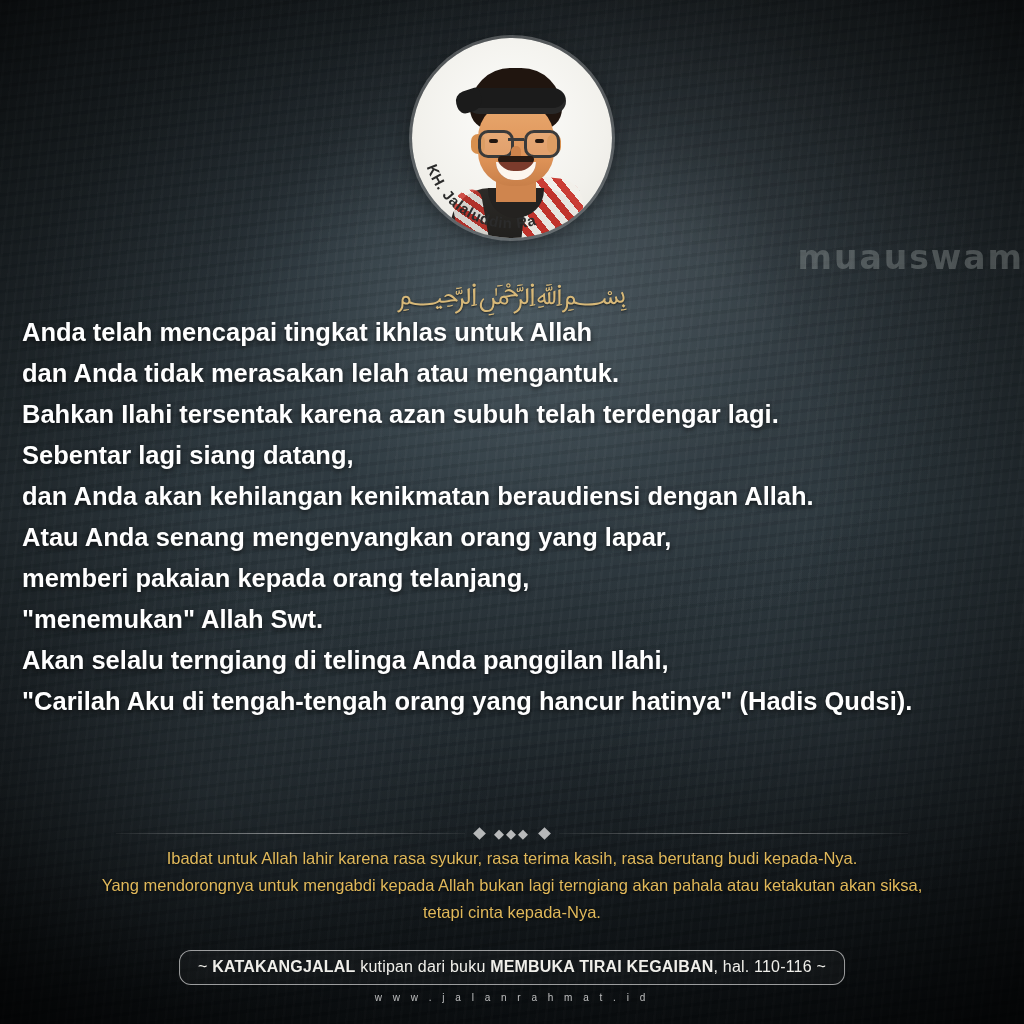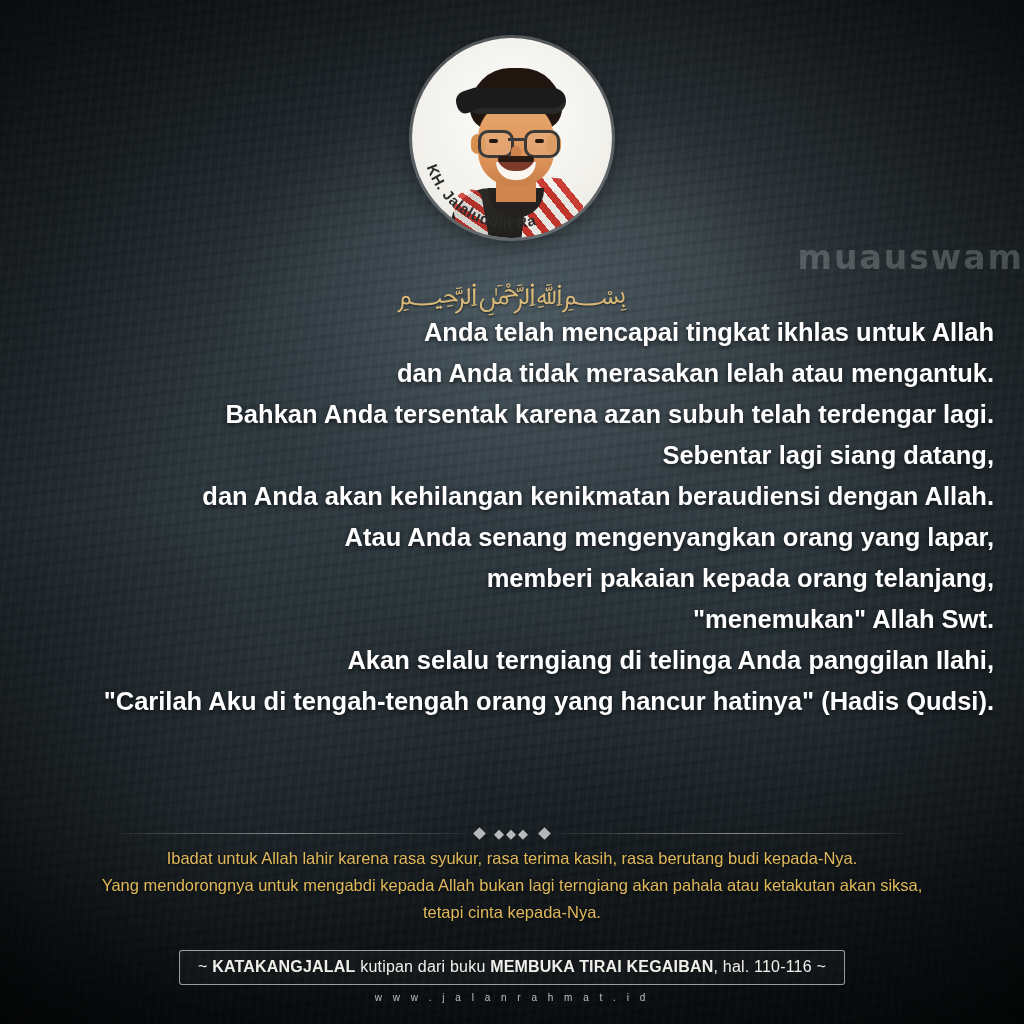--- a/index.html
+++ b/index.html
@@ -170,21 +170,21 @@
     text-shadow: 0 1px 2px rgba(0,0,0,0.6);
   }
 
   
   .quote {
     position: absolute;
     top: 312px;
     left: 22px;
     right: 30px;
     z-index: 4;
-    text-align: right;
+    text-align: left;
     color: #ffffff;
     font-weight: bold;
     font-size: 25.5px;
     line-height: 41px;
     text-shadow: 0 2px 5px rgba(0,0,0,0.65);
   }
   .quote .line { display: block; white-space: nowrap; }
 
   
   .divider {
@@ -231,21 +231,21 @@
   .footnote .line { display: block; white-space: nowrap; }
 
   
   .source-box {
     position: absolute;
     top: 950px;
     left: 50%;
     transform: translateX(-50%);
     z-index: 4;
     border: 1px solid rgba(230,230,230,0.65);
-    border-radius: 3px;
+    border-radius: 12px;
     padding: 7px 18px 8px;
     color: #f0efea;
     font-size: 16px;
     letter-spacing: 0.2px;
     white-space: nowrap;
     background: rgba(255,255,255,0.03);
   }
   .source-box .bold { font-weight: bold; }
 
   
@@ -299,21 +299,21 @@
     </svg>
   </div>
 
   <div class="ornament layer">
     <span class="glyph">﷽</span>
   </div>
 
   <div class="quote layer">
     <span class="line">Anda telah mencapai tingkat ikhlas untuk Allah</span>
     <span class="line">dan Anda tidak merasakan lelah atau mengantuk.</span>
-    <span class="line">Bahkan Anda tersentak karena azan subuh telah terdengar lagi.</span>
+    <span class="line">Bahkan Ilahi tersentak karena azan subuh telah terdengar lagi.</span>
     <span class="line">Sebentar lagi siang datang,</span>
     <span class="line">dan Anda akan kehilangan kenikmatan beraudiensi dengan Allah.</span>
     <span class="line">Atau Anda senang mengenyangkan orang yang lapar,</span>
     <span class="line">memberi pakaian kepada orang telanjang,</span>
     <span class="line">"menemukan" Allah Swt.</span>
     <span class="line">Akan selalu terngiang di telinga Anda panggilan Ilahi,</span>
     <span class="line">"Carilah Aku di tengah-tengah orang yang hancur hatinya" (Hadis Qudsi).</span>
   </div>
 
   <div class="divider layer">

